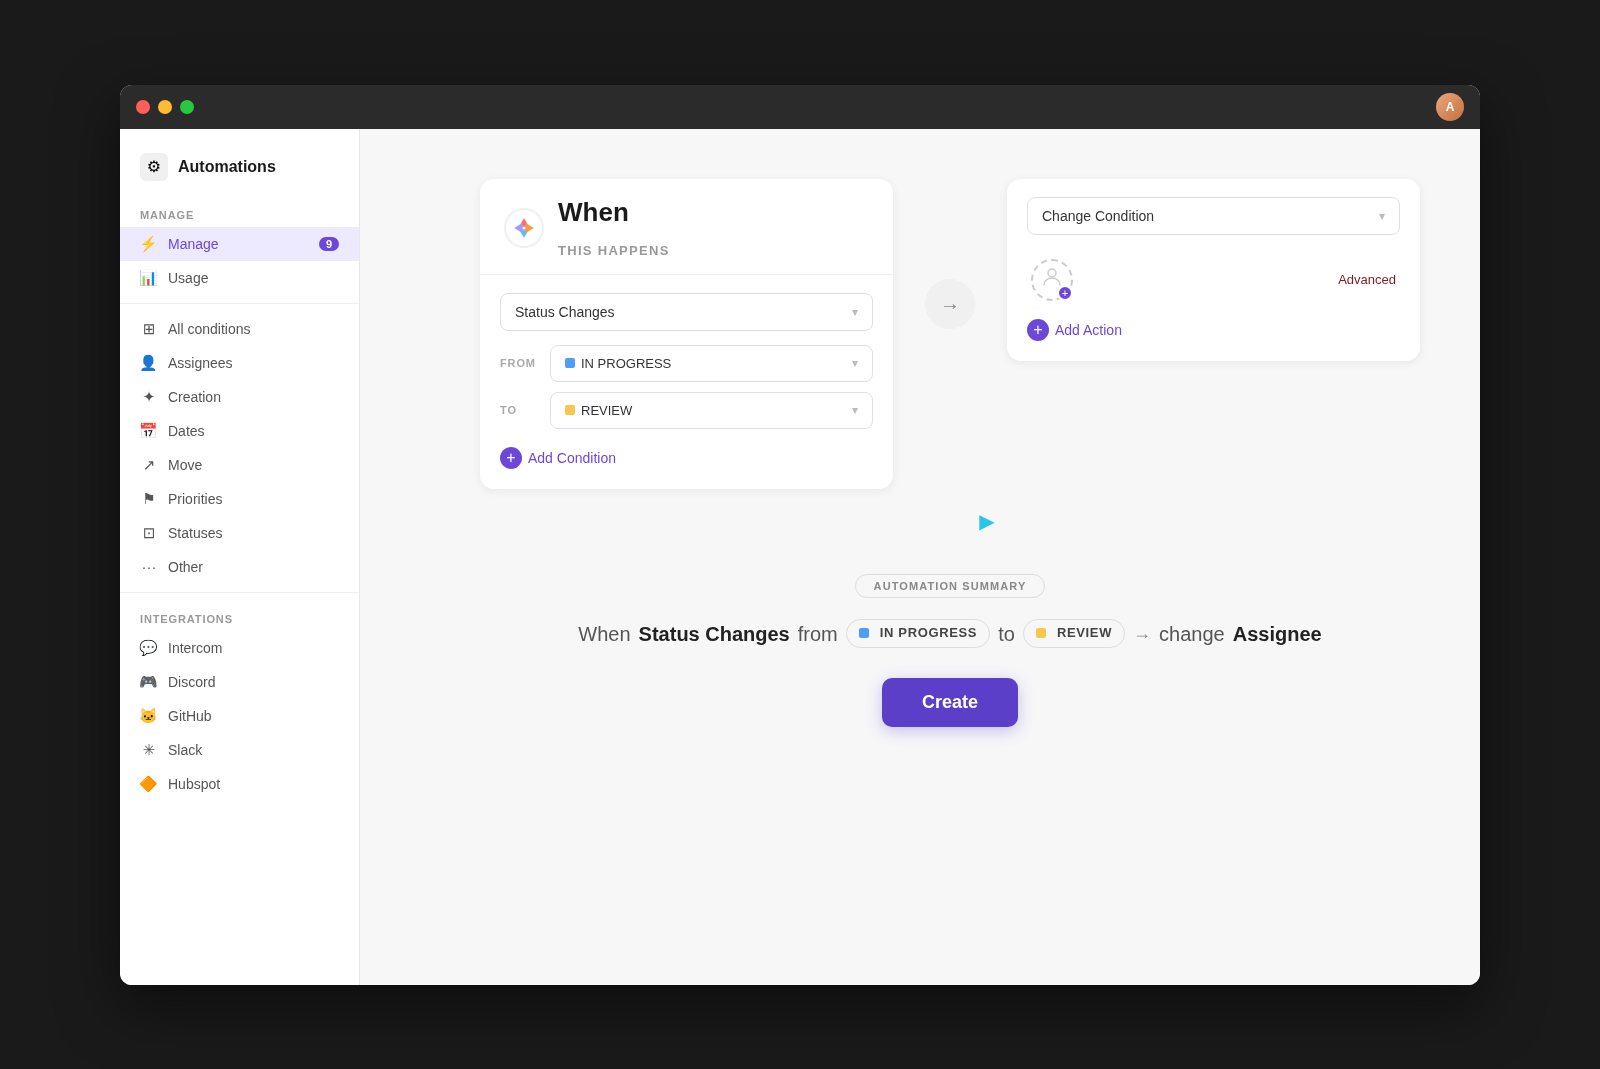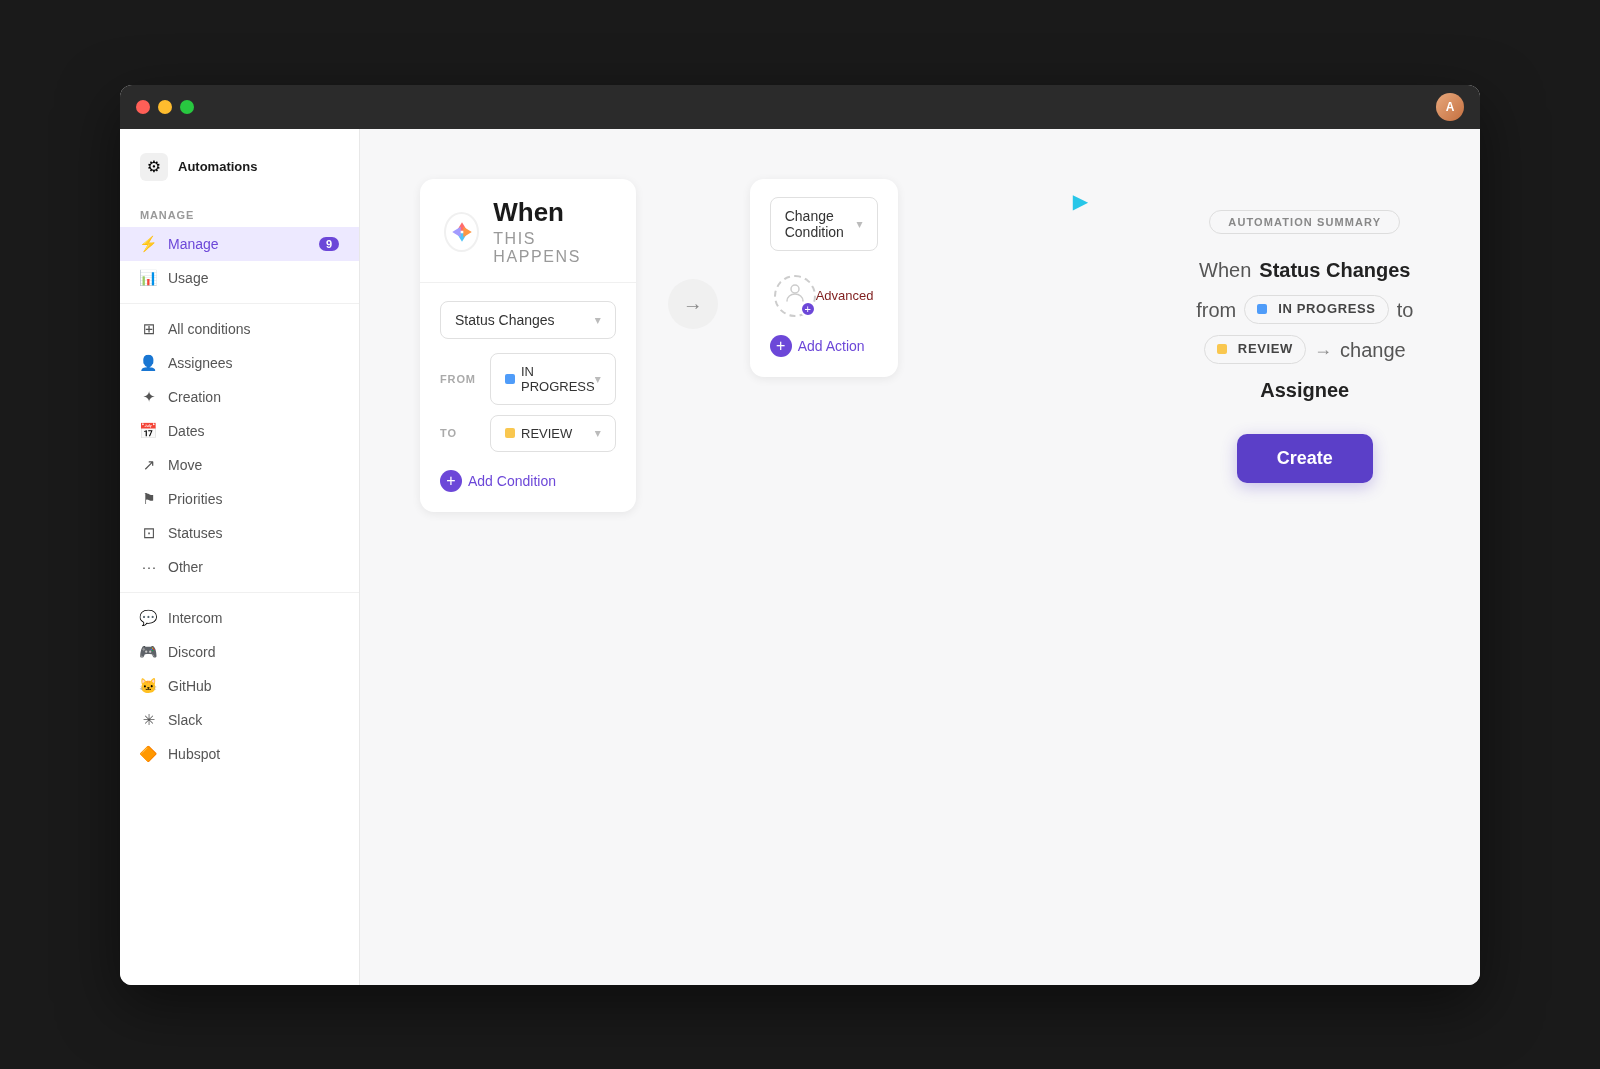--- a/index.html
+++ b/index.html
@@ -79,21 +79,21 @@
       width: 28px;
       height: 28px;
       background: #f0f0f0;
       border-radius: 6px;
       display: flex;
       align-items: center;
       justify-content: center;
       font-size: 16px;
     }
     .sidebar-title {
-      font-size: 13px;
+      font-size: 16px;
       font-weight: 600;
       color: #1a1a1a;
     }
     .sidebar-section-label {
       font-size: 11px;
       font-weight: 600;
       color: #999;
       letter-spacing: 0.08em;
       padding: 12px 20px 6px;
       text-transform: uppercase;
@@ -133,22 +133,22 @@
       margin-left: auto;
     }
     .sidebar-divider { height: 1px; background: #f0f0f0; margin: 8px 0; }
     
     .main {
       flex: 1;
       background: #f7f7f8;
       overflow-y: auto;
       padding: 40px 60px;
       display: flex;
-      flex-direction: row;
-      align-items: flex-start;
+      flex-direction: column;
+      align-items: flex-end;
     }
     
     .builder-row {
       display: flex;
       gap: 32px;
       align-items: flex-start;
       width: 100%;
       max-width: 940px;
       margin-top: 10px;
     }
@@ -180,26 +180,26 @@
       width: 26px;
       height: 26px;
     }
     .card-title-big {
       font-size: 26px;
       font-weight: 700;
       color: #1a1a1a;
       line-height: 1;
     }
     .card-subtitle {
-      font-size: 16px;
+      font-size: 13px;
       letter-spacing: 0.1em;
       color: #999;
       text-transform: uppercase;
-      margin-top: 5px;
-      font-weight: 400;
+      margin-top: 18px;
+      font-weight: 700;
     }
     .builder-card-body {
       padding: 18px 20px 20px;
     }
     .dropdown-select {
       width: 100%;
       border: 1.5px solid #e0e0e0;
       border-radius: 8px;
       padding: 10px 14px;
       font-size: 14px;
@@ -512,20 +512,21 @@
       <div class="sidebar-item">
         <span class="icon">⊡</span>
         <span>Statuses</span>
       </div>
       <div class="sidebar-item">
         <span class="icon">···</span>
         <span>Other</span>
       </div>
 
       <div class="sidebar-divider"></div>
+      <div class="sidebar-section-label">INTEGRATIONS</div>
       <div class="sidebar-item">
         <span class="icon">💬</span>
         <span>Intercom</span>
       </div>
       <div class="sidebar-item">
         <span class="icon">🎮</span>
         <span>Discord</span>
       </div>
       <div class="sidebar-item">
         <span class="icon">🐱</span>

